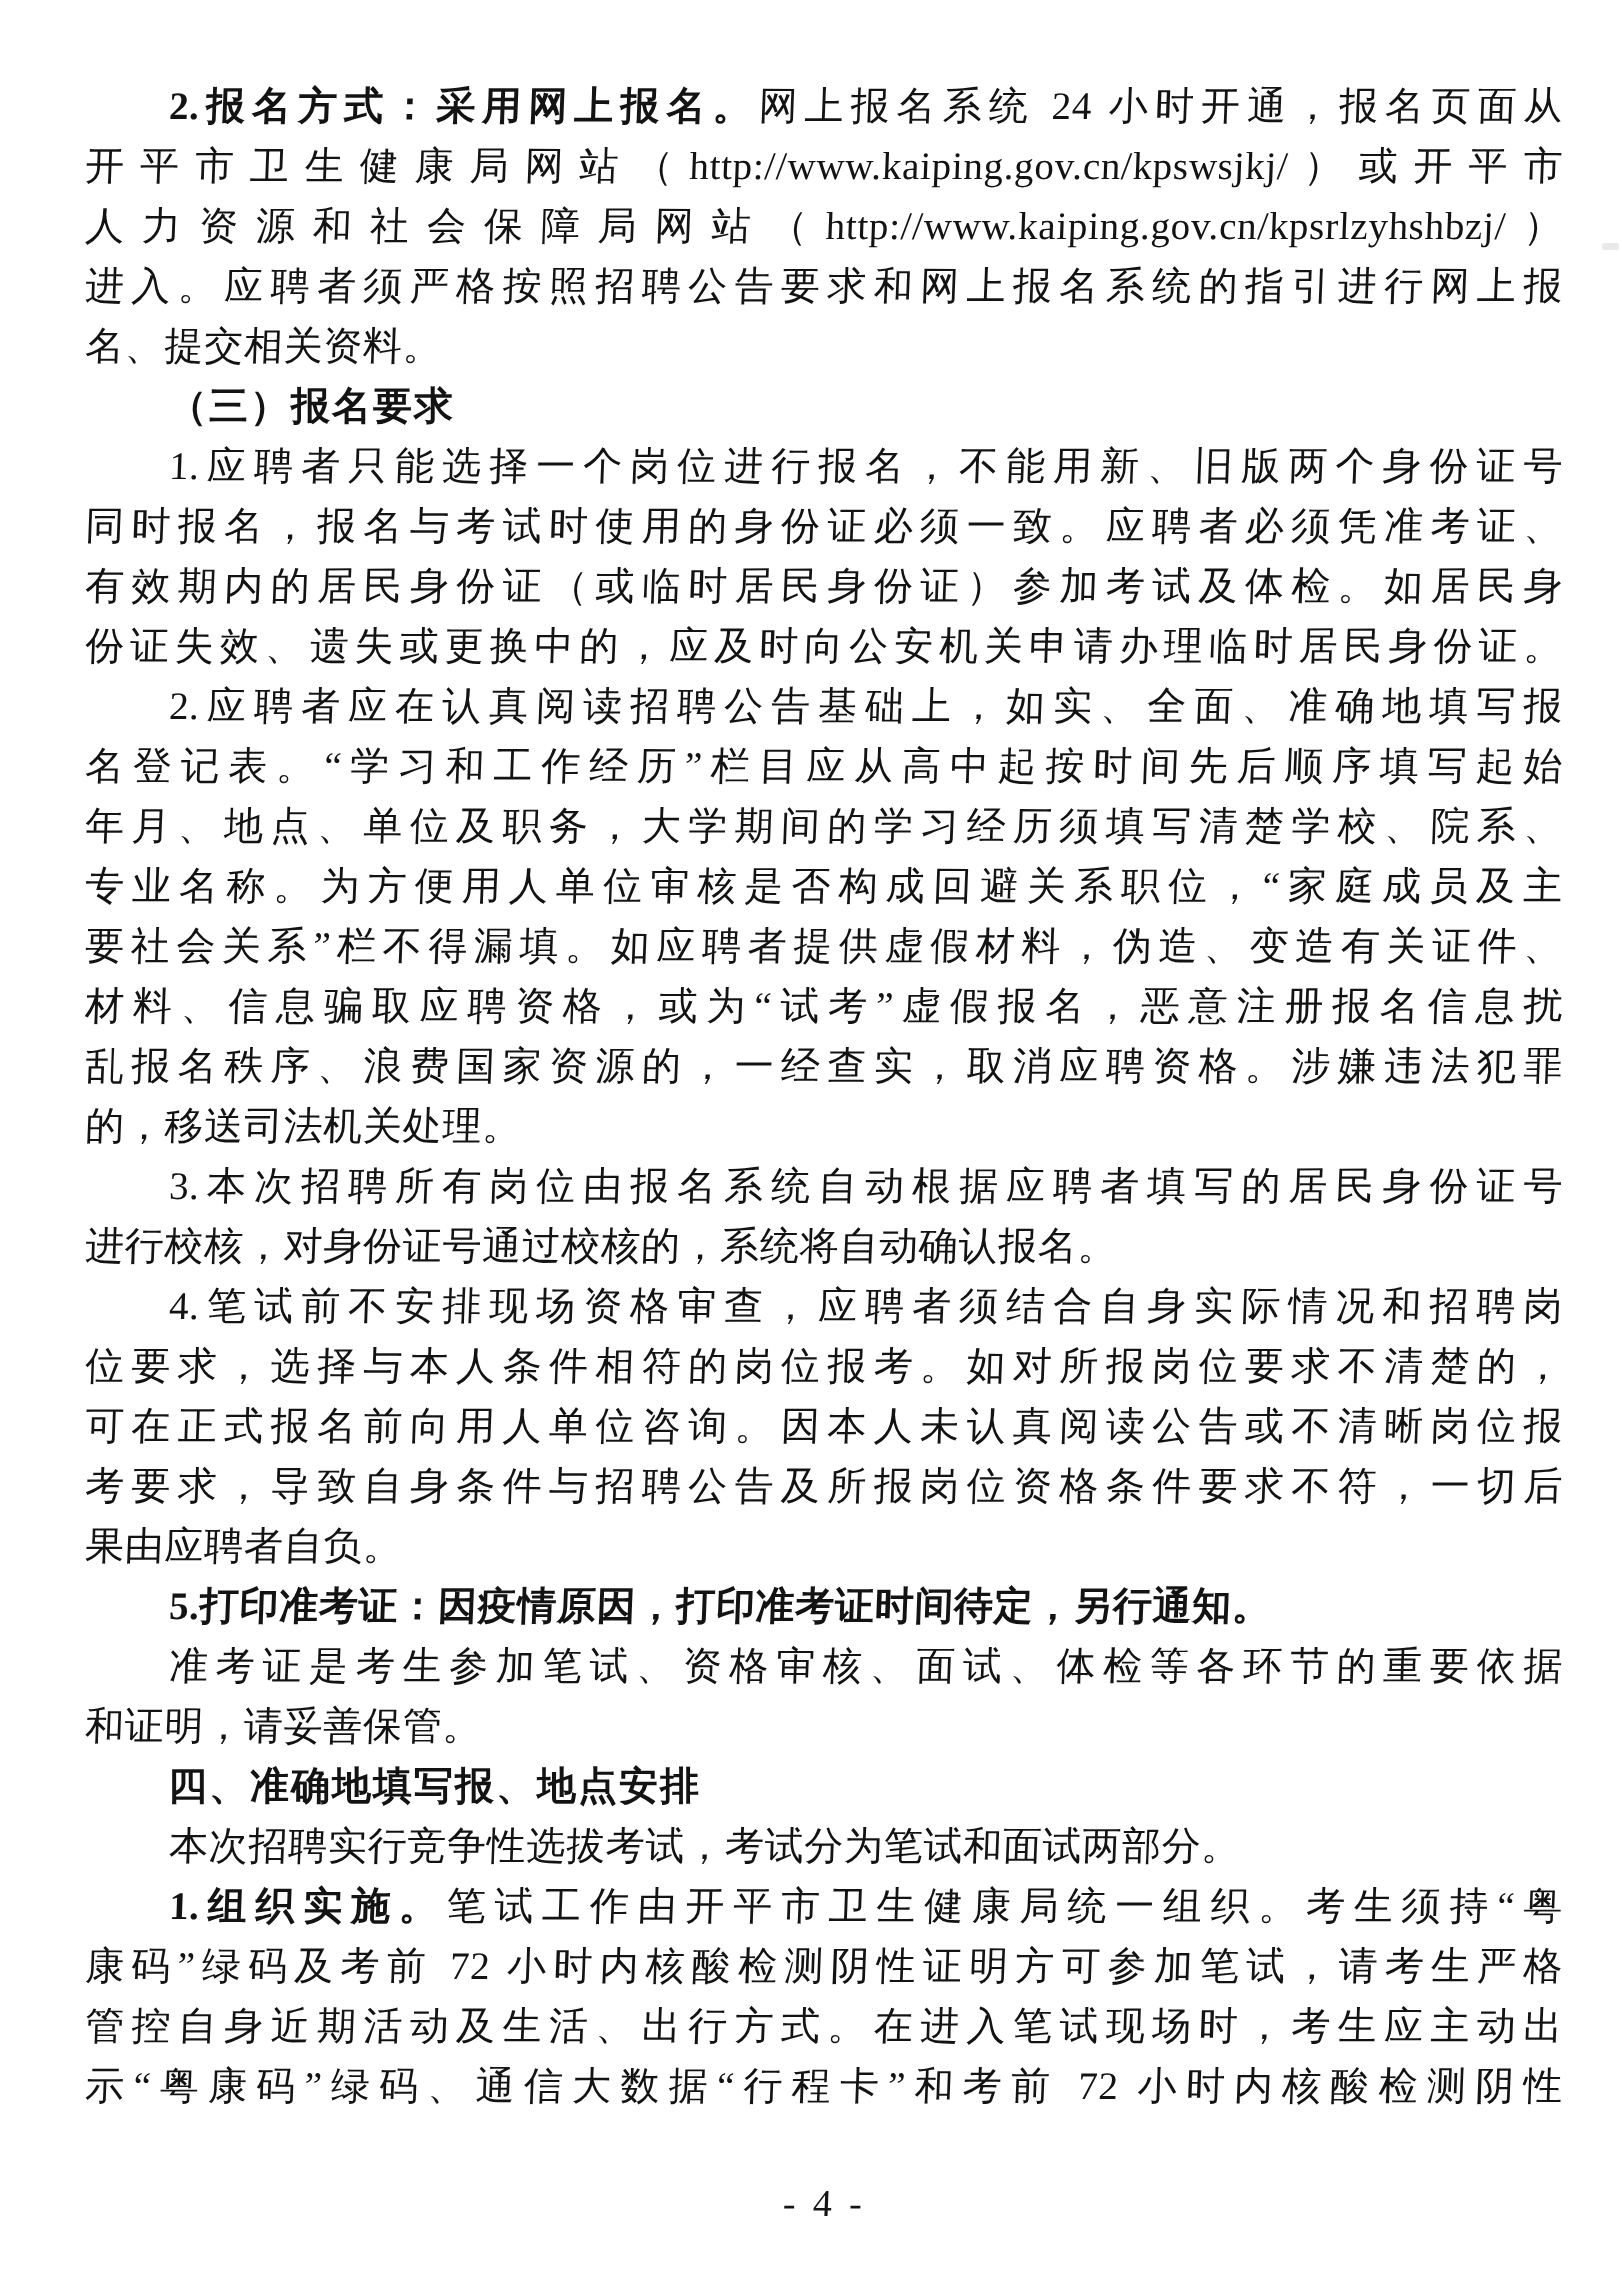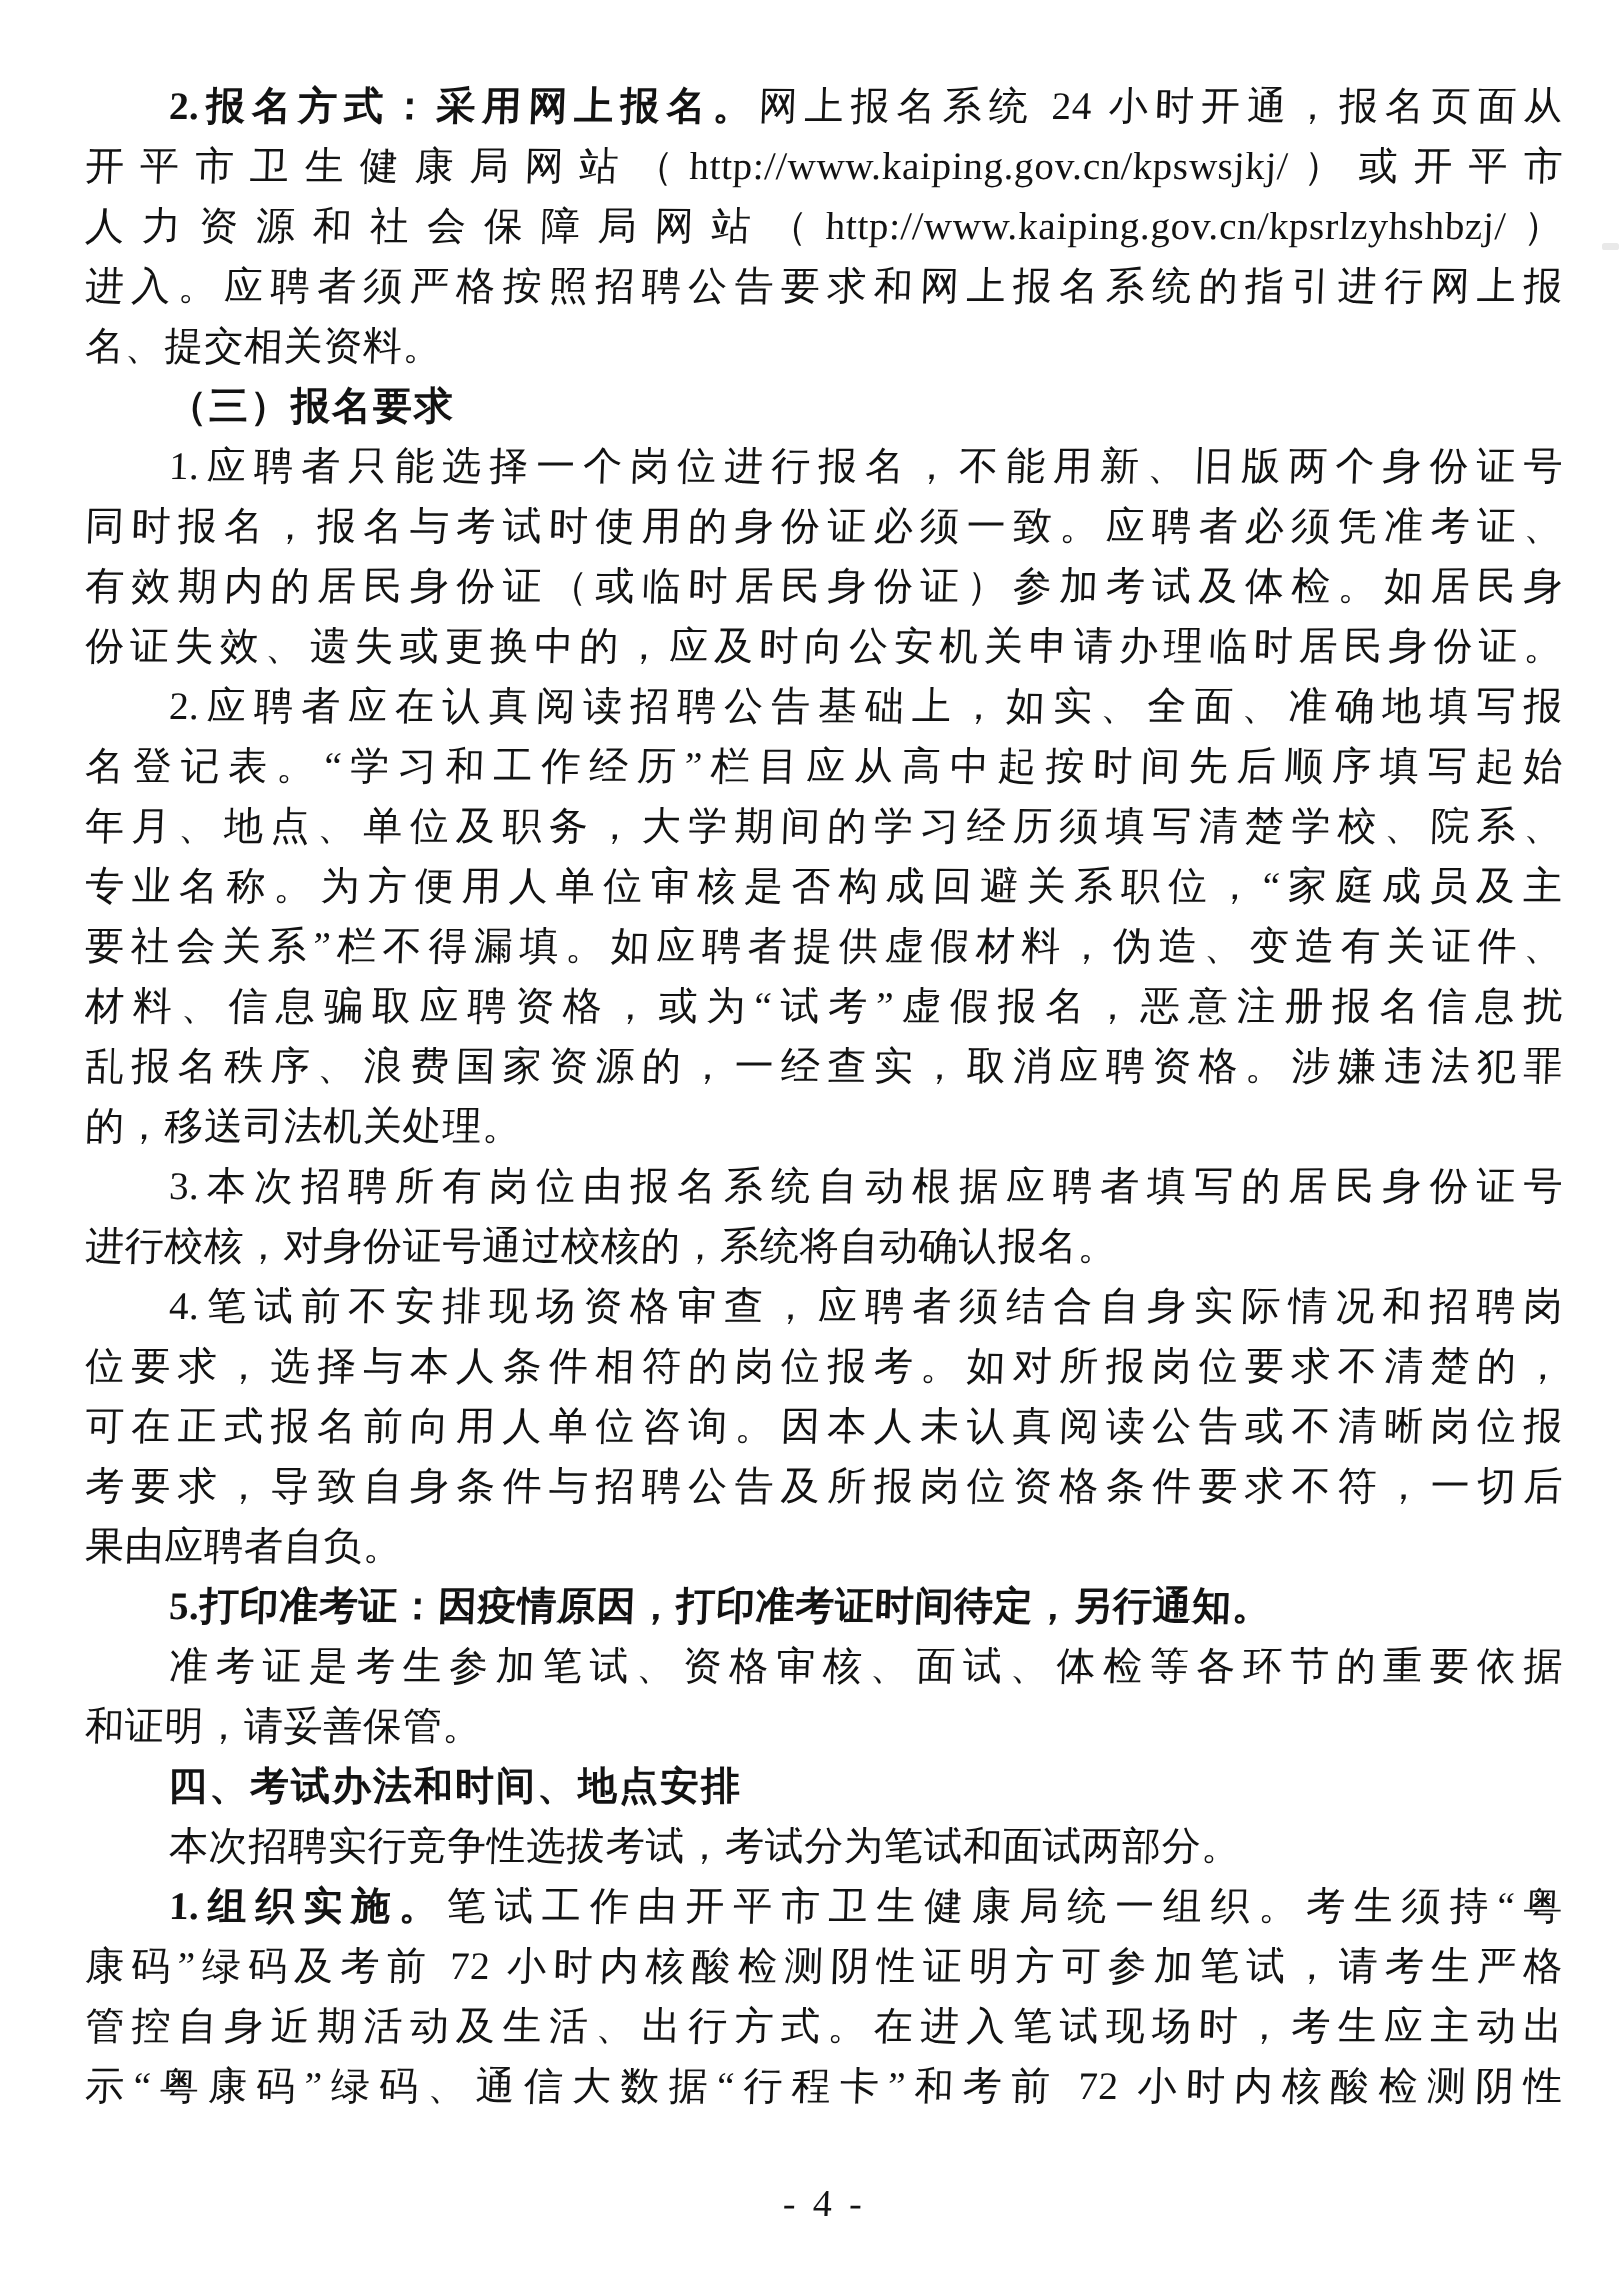--- a/index.html
+++ b/index.html
@@ -85,21 +85,21 @@
       <div class="line justify indent"><span>3.本次招聘所有岗位由报名系统自动根据应聘者填写的居民身份证号</span></div>
       <div class="line"><span>进行校核，对身份证号通过校核的，系统将自动确认报名。</span></div>
       <div class="line justify indent"><span>4.笔试前不安排现场资格审查，应聘者须结合自身实际情况和招聘岗</span></div>
       <div class="line justify"><span>位要求，选择与本人条件相符的岗位报考。如对所报岗位要求不清楚的，</span></div>
       <div class="line justify"><span>可在正式报名前向用人单位咨询。因本人未认真阅读公告或不清晰岗位报</span></div>
       <div class="line justify"><span>考要求，导致自身条件与招聘公告及所报岗位资格条件要求不符，一切后</span></div>
       <div class="line"><span>果由应聘者自负。</span></div>
       <div class="line indent"><span class="b">5.打印准考证：因疫情原因，打印准考证时间待定，另行通知。</span></div>
       <div class="line justify indent"><span>准考证是考生参加笔试、资格审核、面试、体检等各环节的重要依据</span></div>
       <div class="line"><span>和证明，请妥善保管。</span></div>
-      <div class="line indent heading"><span class="b sans">四、考试办法和时间、地点安排</span></div>
+      <div class="line indent heading"><span class="b sans">四、准确地填写报、地点安排</span></div>
       <div class="line indent"><span>本次招聘实行竞争性选拔考试，考试分为笔试和面试两部分。</span></div>
       <div class="line justify indent"><span class="b">1.组织实施。</span><span>笔试工作由开平市卫生健康局统一组织。考生须持“粤</span></div>
       <div class="line justify"><span>康码”绿码及考前 72 小时内核酸检测阴性证明方可参加笔试，请考生严格</span></div>
       <div class="line justify"><span>管控自身近期活动及生活、出行方式。在进入笔试现场时，考生应主动出</span></div>
       <div class="line justify"><span>示“粤康码”绿码、通信大数据“行程卡”和考前 72 小时内核酸检测阴性</span></div>
     </div>
   <div class="footer">- 4 -</div>
 </div>
 
 

